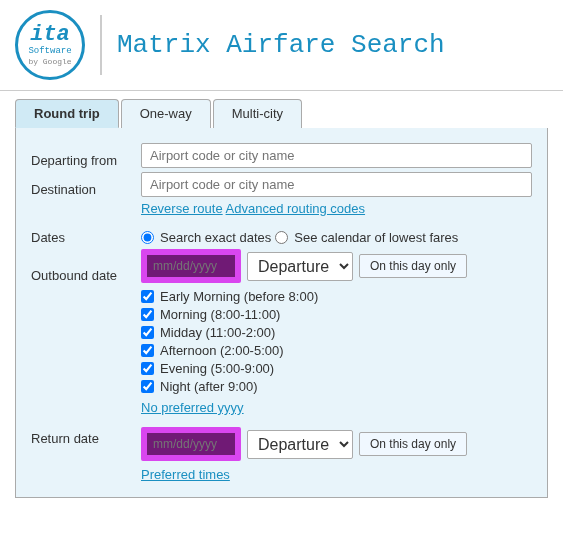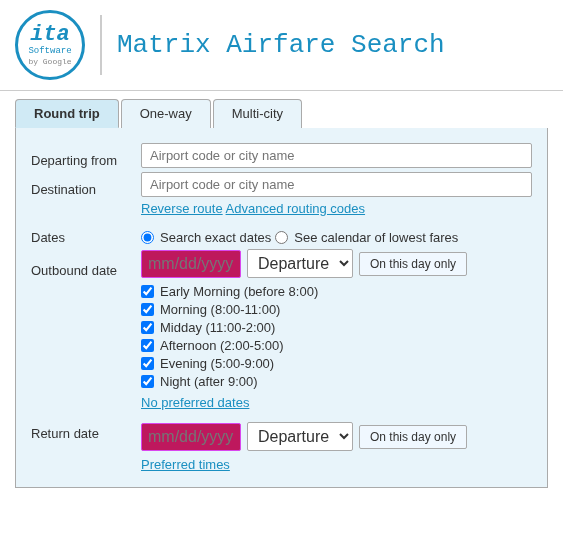--- a/index.html
+++ b/index.html
@@ -146,23 +146,23 @@
 
     
     .date-row {
       display: flex;
       align-items: center;
       gap: 6px;
     }
     .date-input {
       width: 100px;
       padding: 4px 6px;
-      border: 1px solid #d946ef;
-      background: #be185d;
-      font-size: 16px;
+      border: 6px solid #d946ef;
+      background: #701a75;
+      font-size: 12px;
       color: #bbb;
       border-radius: 2px;
     }
     .select-input {
       padding: 4px 6px;
       border: 1px solid #aaa;
       background: #fff;
       font-size: 16px;
       color: #333;
       border-radius: 2px;
@@ -296,21 +296,21 @@
     </label>
     <label class="checkbox-item">
       <input type="checkbox" checked="" style="">
       <span>Evening (5:00-9:00)</span>
     </label>
     <label class="checkbox-item">
       <input type="checkbox" checked="" style="">
       <span>Night (after 9:00)</span>
     </label>
     <div class="preferred-times-link">
-      <span class="link">No preferred dates</span>
+      <span class="link">No preferred yyyy</span>
     </div>
   </div>
 
   <div class="return-row" style="margin-top:12px;">
     <div class="form-label" style="padding-top:4px;">Return date</div>
     <div class="form-control">
       <div class="date-row">
         <input type="text" class="date-input" placeholder="mm/dd/yyyy" style="">
         <select class="select-input">
           <option>Departure</option>

